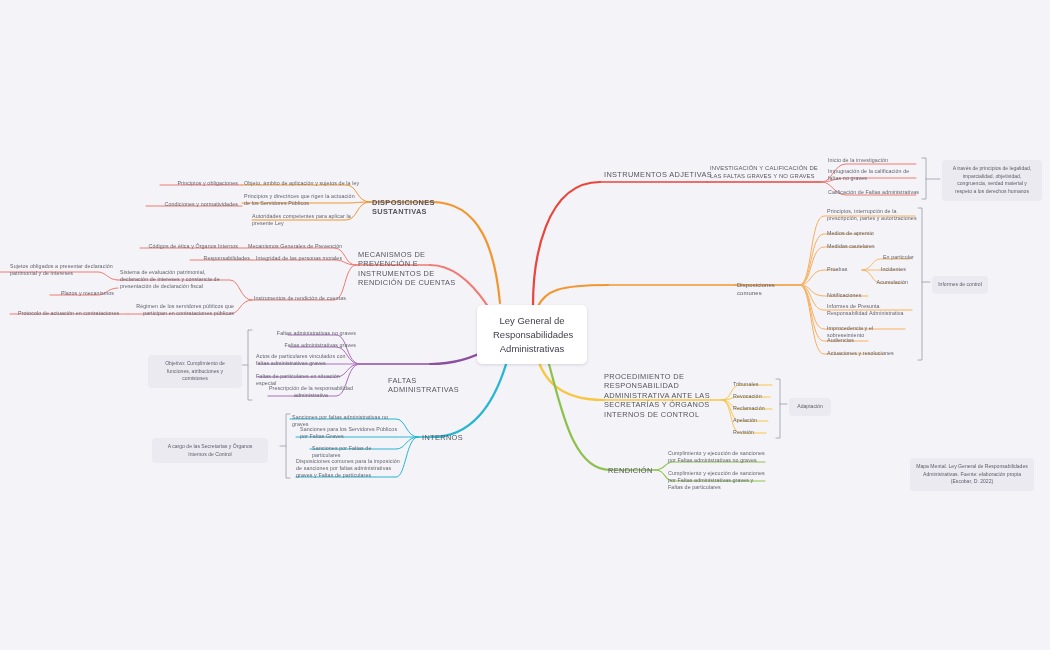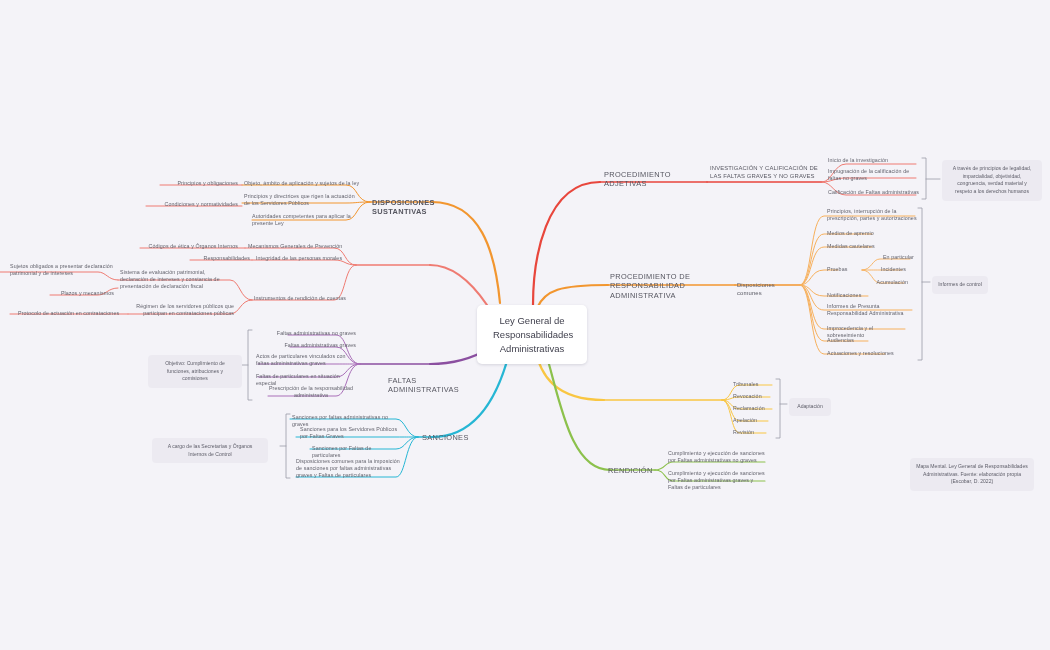--- a/index.html
+++ b/index.html
@@ -161,82 +161,83 @@
       <path d="M418,437 C406,437 406,437 396,437 L296,437" stroke="#26b6d4" stroke-width="1"></path>
       <path d="M418,437 C406,437 406,449 396,449 L310,449" stroke="#26b6d4" stroke-width="1"></path>
       <path d="M418,437 C406,437 406,477 396,477 L296,477" stroke="#26b6d4" stroke-width="1"></path>
       <path d="M290,414 L286,414 L286,478 L290,478" stroke="#9a9aa6" stroke-width="0.8"></path>
       <path d="M286,446 L280,446" stroke="#9a9aa6" stroke-width="0.8"></path>
     </g>
   </svg>
 
   <div class="node root">Ley General de Responsabilidades Administrativas</div>
 
-  <div class="node lvl1" style="left:604px; top:170px; width:110px;">PROCEDIMIENTO ADJETIVAS</div>
+  <div class="node lvl1" style="left:604px; top:170px; width:110px;">INSTRUMENTOS ADJETIVAS</div>
   <div class="node lvl2" style="left:710px; top:165px; width:112px;">INVESTIGACIÓN Y CALIFICACIÓN DE LAS FALTAS GRAVES Y NO GRAVES</div>
   <div class="node lvl3" style="left:828px; top:157px; width:92px;">Inicio de la investigación</div>
   <div class="node lvl3" style="left:828px; top:168px; width:96px;">Impugnación de la calificación de faltas no graves</div>
   <div class="node lvl3" style="left:828px; top:189px; width:96px;">Calificación de Faltas administrativas</div>
   <div class="node pill" style="left:942px; top:160px; width:100px;">A través de principios de legalidad, imparcialidad, objetividad, congruencia, verdad material y respeto a los derechos humanos</div>
 
-  <div class="node lvl1" style="left:610px; top:272px; width:118px;">PROCEDIMIENTO DE RESPONSABILIDAD ADMINISTRATIVA</div>
   <div class="node lvl2" style="left:737px; top:282px; width:62px;">Disposiciones comunes</div>
 
   <div class="node lvl3" style="left:827px; top:208px; width:94px;">Principios, interrupción de la prescripción, partes y autorizaciones</div>
   <div class="node lvl3" style="left:827px; top:230px; width:80px;">Medios de apremio</div>
   <div class="node lvl3" style="left:827px; top:243px; width:80px;">Medidas cautelares</div>
   <div class="node lvl3" style="left:827px; top:266px; width:34px;">Pruebas</div>
   <div class="node lvl3" style="left:852px; top:254px; width:62px; text-align:right;">En particular</div>
   <div class="node lvl3" style="left:852px; top:266px; width:54px; text-align:right;">Incidentes</div>
   <div class="node lvl3" style="left:852px; top:279px; width:56px; text-align:right;">Acumulación</div>
   <div class="node lvl3" style="left:827px; top:292px; width:70px;">Notificaciones</div>
   <div class="node lvl3" style="left:827px; top:303px; width:88px;">Informes de Presunta Responsabilidad Administrativa</div>
   <div class="node lvl3" style="left:827px; top:325px; width:84px;">Improcedencia y el sobreseimiento</div>
   <div class="node lvl3" style="left:827px; top:337px; width:60px;">Audiencias</div>
   <div class="node lvl3" style="left:827px; top:350px; width:84px;">Actuaciones y resoluciones</div>
   <div class="node pill" style="left:932px; top:276px; width:56px;">Informes de control</div>
 
+  <div class="node lvl1" style="left:604px; top:372px; width:122px;">PROCEDIMIENTO DE RESPONSABILIDAD ADMINISTRATIVA ANTE LAS SECRETARÍAS Y ÓRGANOS INTERNOS DE CONTROL</div>
   <div class="node lvl3" style="left:733px; top:381px; width:46px;">Tribunales</div>
   <div class="node lvl3" style="left:733px; top:393px; width:46px;">Revocación</div>
   <div class="node lvl3" style="left:733px; top:405px; width:48px;">Reclamación</div>
   <div class="node lvl3" style="left:733px; top:417px; width:44px;">Apelación</div>
   <div class="node lvl3" style="left:733px; top:429px; width:44px;">Revisión</div>
   <div class="node pill" style="left:789px; top:398px; width:42px;">Adaptación</div>
 
   <div class="node lvl1" style="left:608px; top:466px; width:50px;">RENDICIÓN</div>
   <div class="node lvl3" style="left:668px; top:450px; width:98px;">Cumplimiento y ejecución de sanciones por Faltas administrativas no graves</div>
   <div class="node lvl3" style="left:668px; top:470px; width:98px;">Cumplimiento y ejecución de sanciones por Faltas administrativas graves y Faltas de particulares</div>
 
   <div class="node lvl1" style="left:372px; top:198px; width:104px;font-weight:bold;">DISPOSICIONES SUSTANTIVAS</div>
   <div class="node lvl3" style="left:244px; top:180px; width:116px;">Objeto, ámbito de aplicación y sujetos de la ley</div>
   <div class="node lvl3" style="left:244px; top:193px; width:116px;">Principios y directrices que rigen la actuación de los Servidores Públicos</div>
   <div class="node lvl3" style="left:252px; top:213px; width:108px;">Autoridades competentes para aplicar la presente Ley</div>
   <div class="node lvl3 right-align" style="left:150px; top:180px; width:88px;">Principios y obligaciones</div>
   <div class="node lvl3 right-align" style="left:136px; top:201px; width:102px;">Condiciones y normatividades</div>
 
+  <div class="node lvl1" style="left:358px; top:250px; width:110px;">MECANISMOS DE PREVENCIÓN E INSTRUMENTOS DE RENDICIÓN DE CUENTAS</div>
   <div class="node lvl3" style="left:248px; top:243px; width:104px;">Mecanismos Generales de Prevención</div>
   <div class="node lvl3" style="left:256px; top:255px; width:96px;">Integridad de las personas morales</div>
   <div class="node lvl3" style="left:254px; top:295px; width:98px;">Instrumentos de rendición de cuentas</div>
   <div class="node lvl3 right-align" style="left:130px; top:243px; width:108px;">Códigos de ética y  Órganos Internos</div>
   <div class="node lvl3 right-align" style="left:178px; top:255px; width:72px;">Responsabilidades</div>
   <div class="node lvl3" style="left:120px; top:269px; width:112px;">Sistema de evaluación patrimonial, declaración de intereses y constancia de presentación de declaración fiscal</div>
   <div class="node lvl3 right-align" style="left:130px; top:303px; width:104px;">Régimen de los servidores públicos que participan en contrataciones públicas</div>
   <div class="node lvl3" style="left:10px; top:263px; width:104px;">Sujetos obligados a presentar declaración patrimonial y de intereses</div>
   <div class="node lvl3 right-align" style="left:44px; top:290px; width:70px;">Plazos y mecanismos</div>
   <div class="node lvl3" style="left:18px; top:310px; width:110px;">Protocolo de actuación en contrataciones</div>
 
   <div class="node lvl1" style="left:388px; top:376px; width:90px;">FALTAS ADMINISTRATIVAS</div>
   <div class="node lvl3" style="left:258px; top:330px; width:98px; text-align:right;">Faltas administrativas no graves</div>
   <div class="node lvl3" style="left:258px; top:342px; width:98px; text-align:right;">Faltas administrativas graves</div>
   <div class="node lvl3" style="left:256px; top:353px; width:102px;">Actos de particulares vinculados con faltas administrativas graves</div>
   <div class="node lvl3" style="left:256px; top:373px; width:102px;">Faltas de particulares en situación especial</div>
   <div class="node lvl3 center-align" style="left:264px; top:385px; width:94px;">Prescripción de la responsabilidad administrativa</div>
   <div class="node pill" style="left:148px; top:355px; width:94px;">Objetivo: Cumplimiento de funciones, atribuciones y comisiones</div>
 
-  <div class="node lvl1" style="left:422px; top:433px; width:58px;">SANCIONES</div>
+  <div class="node lvl1" style="left:422px; top:433px; width:58px;">INTERNOS</div>
   <div class="node lvl3" style="left:292px; top:414px; width:104px;">Sanciones por faltas administrativas no graves</div>
   <div class="node lvl3" style="left:300px; top:426px; width:98px;">Sanciones para los Servidores Públicos por Faltas Graves</div>
   <div class="node lvl3" style="left:312px; top:445px; width:88px;">Sanciones por Faltas de particulares</div>
   <div class="node lvl3" style="left:296px; top:458px; width:104px;">Disposiciones comunes para la imposición de sanciones por faltas administrativas graves y Faltas de particulares</div>
   <div class="node pill" style="left:152px; top:438px; width:116px;">A cargo de las Secretarías y Órganos Internos de Control</div>
 
   <div class="node pill" style="left:910px; top:458px; width:124px;">Mapa Mental. Ley General de Responsabilidades Administrativas. Fuente: elaboración propia (Escobar, D. 2022)</div>
 
 </div>
 

